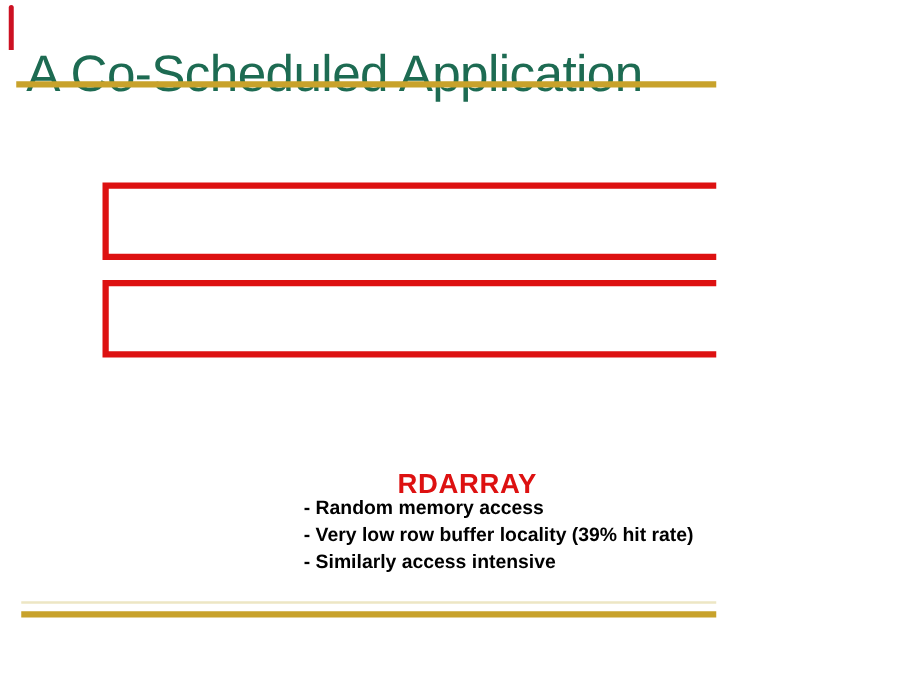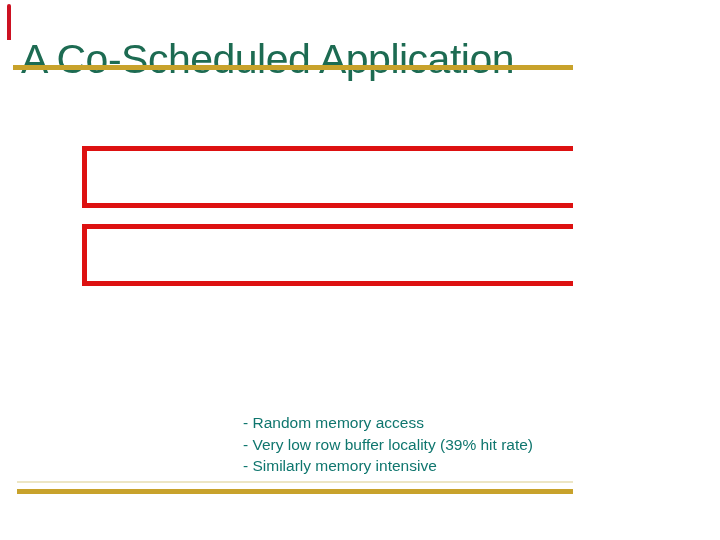--- a/index.html
+++ b/index.html
@@ -59,25 +59,25 @@
     top: 374px;
     font-size: 22px;
     font-weight: 700;
     color: #dd1111;
     letter-spacing: 0.5px;
     white-space: nowrap;
   }
   .bullet-list {
     position: absolute;
     left: 243px;
-    top: 412px;
+    top: 396px;
     font-size: 15.5px;
     line-height: 21.5px;
-    font-weight: 400;
-    color: #0f766e;
+    font-weight: 700;
+    color: #000000;
   }
   .bullet-line { white-space: nowrap; }
   .footer-rule-thin {
     position: absolute;
     left: 17px;
     top: 481px;
     width: 688px;
     height: 2px;
     background: #ede6c4;
   }
@@ -107,25 +107,26 @@
 
   <div class="corner-accent"></div>
 
   <h1 class="slide-title">A Co-Scheduled Application</h1>
 
   <div class="title-rule"></div>
 
   <div class="highlight-box box-1"></div>
   <div class="highlight-box box-2"></div>
 
+  <div class="rdarray-label">RDARRAY</div>
 
   <div class="bullet-list">
     <div class="bullet-line">- Random memory access</div>
     <div class="bullet-line">- Very low row buffer locality (39% hit rate)</div>
-    <div class="bullet-line">- Similarly memory intensive</div>
+    <div class="bullet-line">- Similarly access intensive</div>
   </div>
 
   <div class="footer-rule-thin"></div>
   <div class="footer-rule"></div>
 
   <div class="page-number">9</div>
 
 </div>
 
 </body></html>

